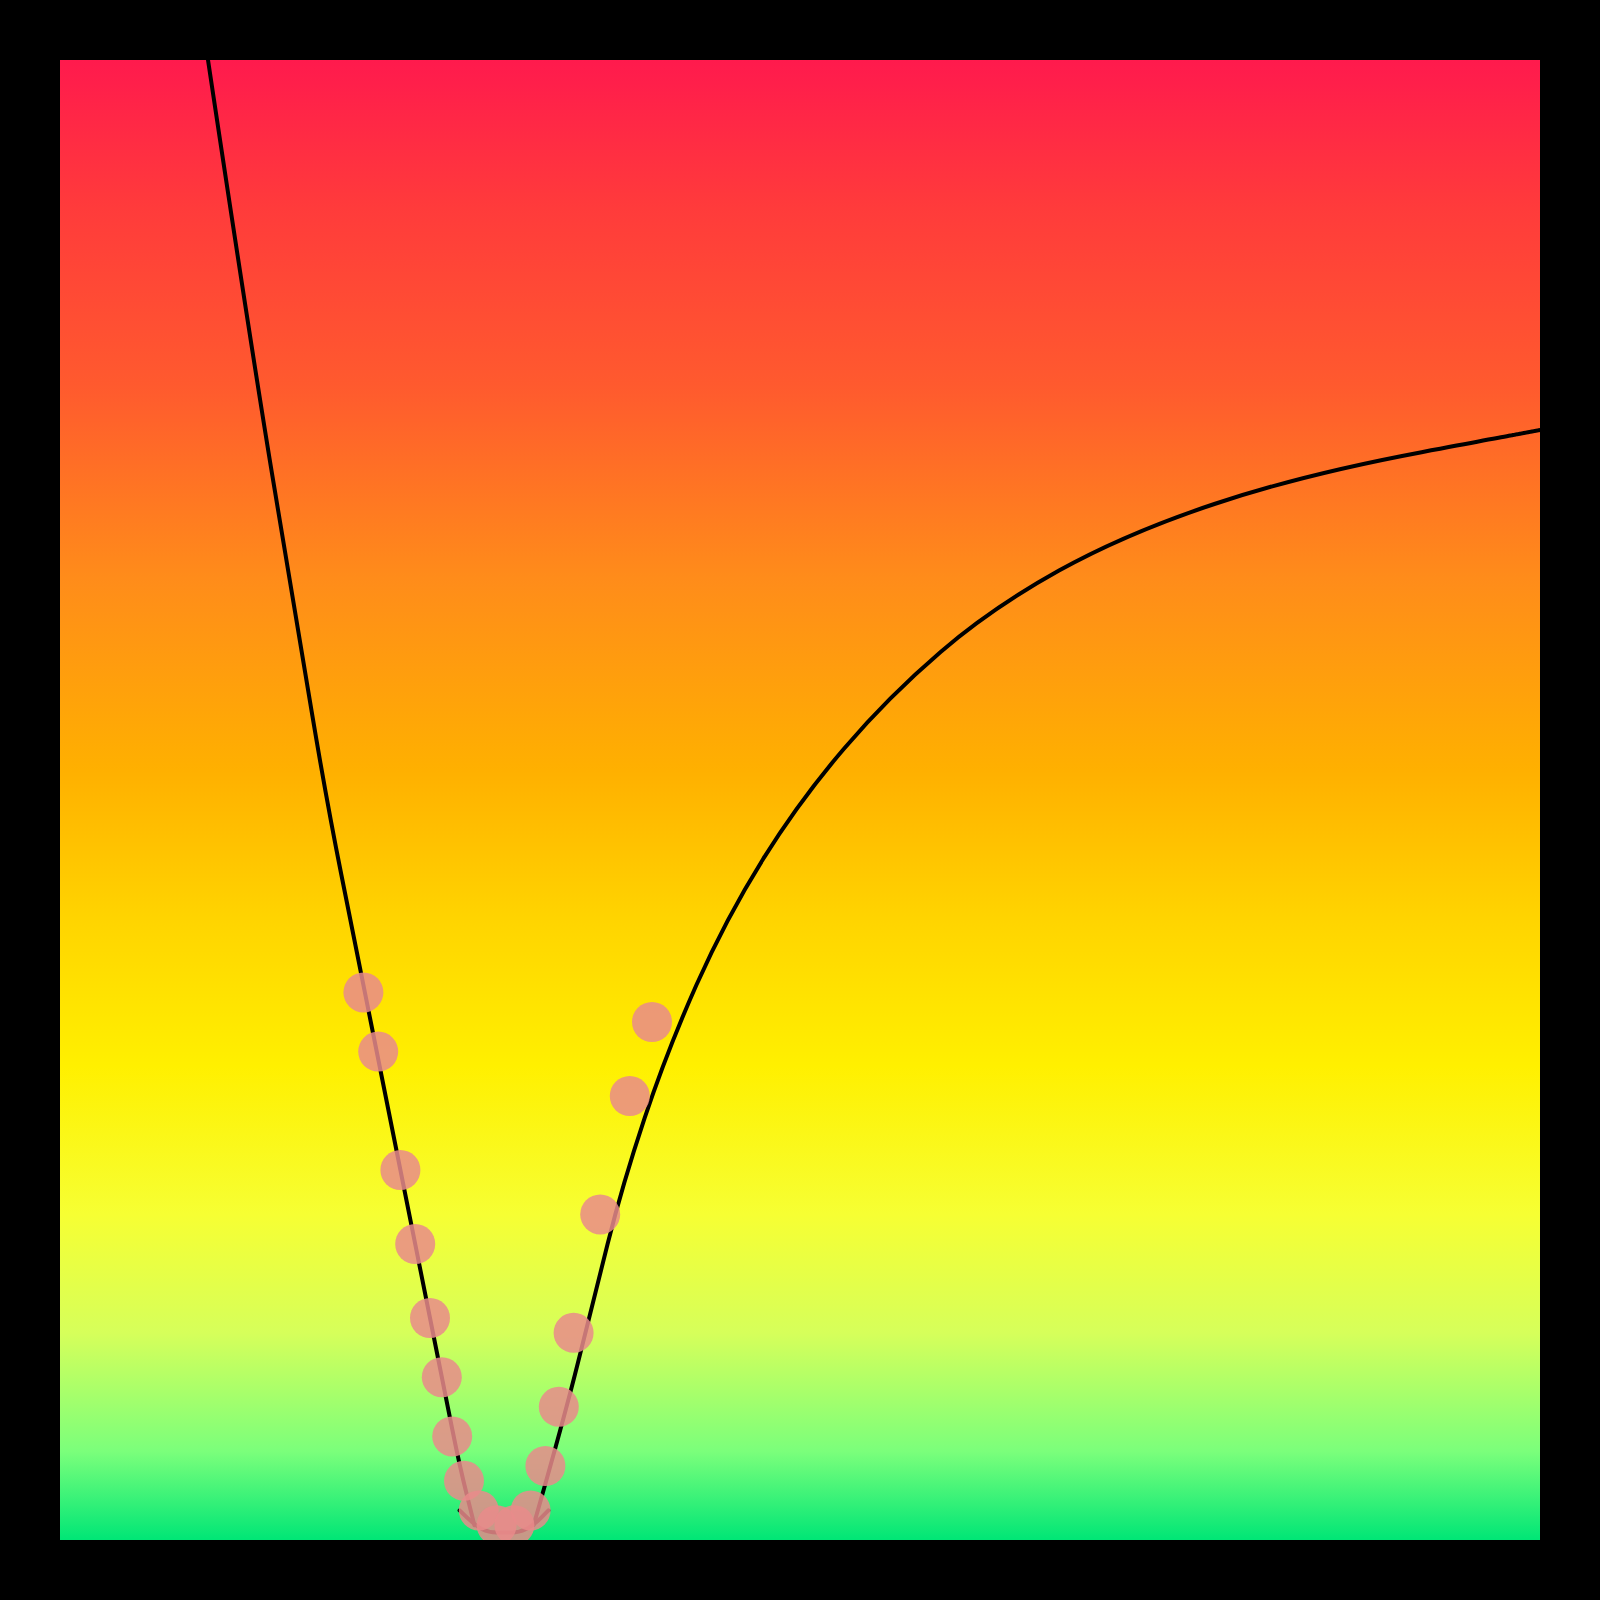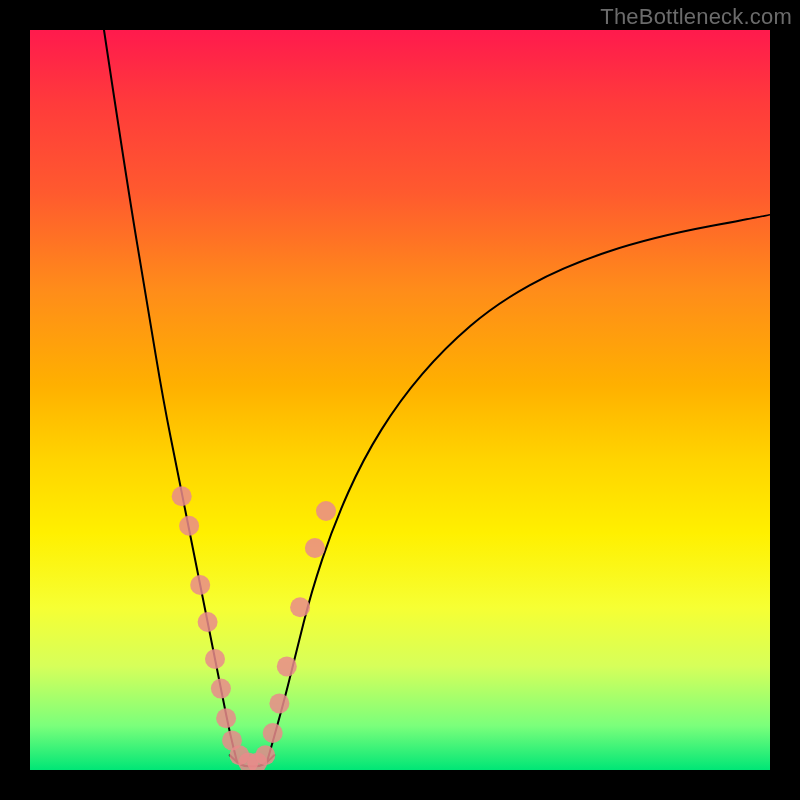--- a/index.html
+++ b/index.html
@@ -75,14 +75,13 @@
           <circle cx="235.3" cy="725.2" r="10" fill="#e98b8b" fill-opacity="0.85"></circle>
           <circle cx="242.7" cy="703.0" r="10" fill="#e98b8b" fill-opacity="0.85"></circle>
           <circle cx="249.4" cy="673.4" r="10" fill="#e98b8b" fill-opacity="0.85"></circle>
           <circle cx="256.8" cy="636.4" r="10" fill="#e98b8b" fill-opacity="0.85"></circle>
           <circle cx="270.1" cy="577.2" r="10" fill="#e98b8b" fill-opacity="0.85"></circle>
           <circle cx="284.9" cy="518.0" r="10" fill="#e98b8b" fill-opacity="0.85"></circle>
           <circle cx="296.0" cy="481.0" r="10" fill="#e98b8b" fill-opacity="0.85"></circle>
         </g>
     </svg>
   </div>
-  <div class="watermark">TheBottleneck.com</div>
 </div>
 
 </body></html>

